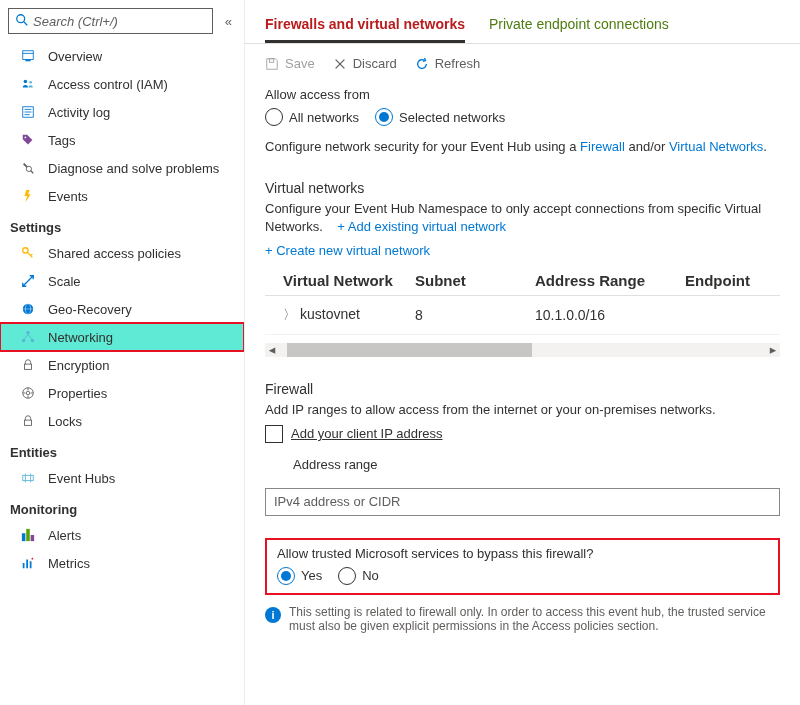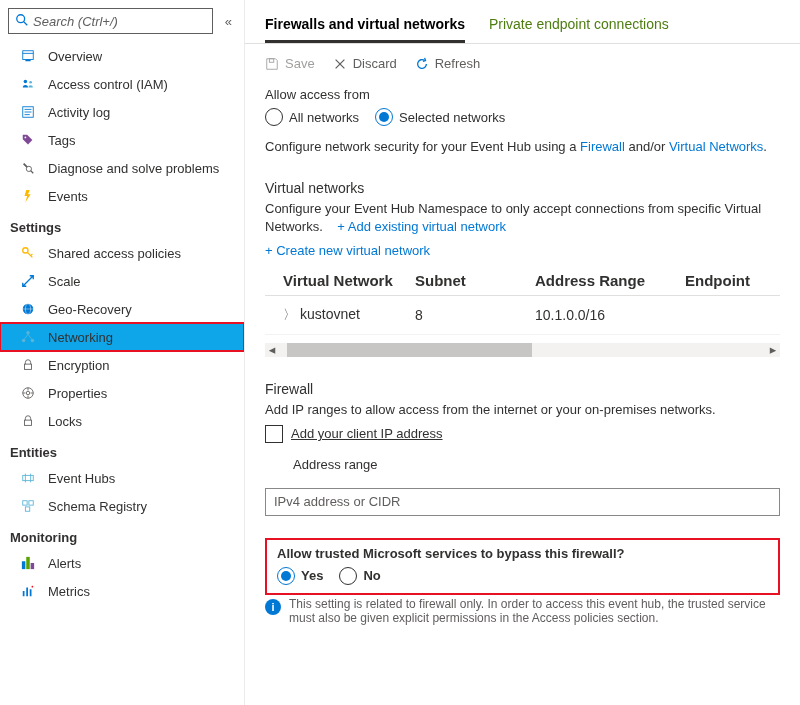--- a/index.html
+++ b/index.html
@@ -5,27 +5,27 @@
   * { box-sizing: border-box; margin: 0; padding: 0; }
   body { font-family: "Segoe UI", Tahoma, sans-serif; font-size: 13px; color: #323130; background: #fff; width: 800px; height: 705px; overflow: hidden; }
   .layout { display: flex; height: 100%; }
   .sidebar { width: 245px; border-right: 1px solid #edebe9; padding: 8px 0; overflow-y: auto; }
   .search-row { padding: 0 8px 8px 8px; display: flex; align-items: center; }
   .search-box { flex: 1; display: flex; align-items: center; border: 1px solid #605e5c; height: 26px; padding: 0 6px; }
   .search-box input { border: none; outline: none; width: 100%; font-size: 13px; color: #3b82f6; }
   .search-box input::placeholder { color: #605e5c; font-style: italic; }
   .collapse-btn { margin-left: 8px; color: #605e5c; cursor: pointer; padding: 2px 4px; }
   .sidebar-item { display: flex; align-items: center; padding: 6px 10px 6px 18px; cursor: pointer; }
-  .sidebar-item.selected { background: #0ea5e9; outline: 2px solid #e81123; outline-offset: -1px; }
+  .sidebar-item.selected { background: #5eead4; outline: 2px solid #e81123; outline-offset: -1px; }
   .sidebar-item .ico { width: 20px; height: 16px; display: inline-flex; align-items: center; justify-content: center; margin-right: 10px; }
   .sidebar-section { padding: 10px 10px 4px 10px; font-weight: 600; color: #323130; }
   .main { flex: 1; overflow-y: auto; padding: 4px 0 20px 0; position: relative; }
   .tabs { display: flex; gap: 24px; border-bottom: 1px solid #e1dfdd; padding: 6px 20px 0 20px; }
   .tab { padding: 6px 0 8px 0; cursor: pointer; font-size: 14px; color: #4d7c0f; border-bottom: 3px solid transparent; }
-  .tab.active { color: #000000; border-bottom-color: #323130; font-weight: 600; }
+  .tab.active { color: #b91c1c; border-bottom-color: #323130; font-weight: 600; }
   .toolbar { display: flex; gap: 18px; padding: 12px 20px; align-items: center; }
   .toolbar-btn { display: flex; align-items: center; gap: 6px; cursor: pointer; color: #605e5c; font-size: 13px; }
   .toolbar-btn .tico { width: 14px; height: 14px; display: inline-flex; align-items: center; justify-content: center; }
   .section { padding: 4px 20px 8px 20px; }
   .radio-group { display: flex; gap: 16px; align-items: center; margin-top: 6px; }
   .radio { display: flex; align-items: center; gap: 6px; cursor: pointer; }
   .radio-circle { width: 18px; height: 18px; border: 1px solid #323130; border-radius: 50%; display: inline-flex; align-items: center; justify-content: center; }
   .radio-circle.checked { border-color: #0078d4; }
   .radio-circle.checked::after { content: ""; width: 10px; height: 10px; background: #0078d4; border-radius: 50%; }
   .link { color: #0078d4; cursor: pointer; }
@@ -41,21 +41,21 @@
   .col-endpoint { width: 80px; }
   .scrolltrack { height: 14px; background: #f3f2f1; position: relative; margin: 0 0 8px 0; display: flex; align-items: center; }
   .scrollthumb { position: absolute; left: 22px; width: 245px; height: 14px; background: #c8c6c4; }
   .scroll-arrow { width: 14px; height: 14px; display: inline-flex; align-items: center; justify-content: center; color: #605e5c; z-index: 1; }
   .checkbox { width: 18px; height: 18px; border: 1px solid #323130; display: inline-block; margin-right: 8px; vertical-align: middle; }
   .firewall-row { display: flex; align-items: center; margin-top: 6px; text-decoration: underline; }
   .address-label { padding: 14px 0 4px 28px; font-size: 13px; }
   .input-box { margin: 4px 20px 22px 20px; border: 1px solid #8a8886; height: 28px; display: flex; align-items: center; padding: 0 8px; }
   .input-box input { border: none; outline: none; width: 100%; font-size: 13px; }
   .input-box input::placeholder { color: #605e5c; }
-  .trusted-box { border: 2px solid #e81123; margin: 4px 20px 0 20px; padding: 6px 10px 8px 10px; font-weight: bold; }
+  .trusted-box { border: 2px solid #e81123; margin: 4px 20px 8px 20px; padding: 6px 10px 8px 10px; }
   .info-row { display: flex; gap: 8px; padding: 2px 20px 0 20px; font-size: 12px; color: #605e5c; }
   .info-icon { width: 16px; height: 16px; border-radius: 50%; background: #0078d4; color: #fff; display: inline-flex; align-items: center; justify-content: center; font-size: 11px; font-weight: bold; flex-shrink: 0; margin-top: 2px; }
   .chevron-right { font-size: 13px; margin-right: 4px; color: #605e5c; cursor: pointer; }
   .section p { line-height: 1.4; }
 </style>
 </head>
 <body>
 
 <div class="layout">
   <div class="sidebar">
@@ -208,30 +208,20 @@
     <div class="sidebar-section">Entities</div>
     <div class="sidebar-item">
       <span class="ico">
           <svg width="14" height="14" viewBox="0 0 16 16">
             <rect x="2" y="5" width="12" height="6" fill="none" stroke="#59b4d9"></rect>
             <line x1="5" y1="3" x2="5" y2="13" stroke="#59b4d9"></line>
             <line x1="11" y1="3" x2="11" y2="13" stroke="#59b4d9"></line>
           </svg>
         </span>
       <span>Event Hubs</span>
-    </div>
-    <div class="sidebar-item">
-      <span class="ico">
-          <svg width="14" height="14" viewBox="0 0 16 16">
-            <rect x="2" y="2" width="5" height="5" fill="none" stroke="#59b4d9"></rect>
-            <rect x="9" y="2" width="5" height="5" fill="none" stroke="#59b4d9"></rect>
-            <rect x="5" y="9" width="5" height="5" fill="none" stroke="#59b4d9"></rect>
-          </svg>
-        </span>
-      <span>Schema Registry</span>
     </div>
 
     <div class="sidebar-section">Monitoring</div>
     <div class="sidebar-item">
       <span class="ico">
           <svg width="14" height="14" viewBox="0 0 16 16">
             <rect x="6" y="1" width="4" height="14" fill="#57a300"></rect>
             <rect x="1" y="6" width="4" height="9" fill="#0078d4"></rect>
             <rect x="11" y="8" width="4" height="7" fill="#804998"></rect>
           </svg>

